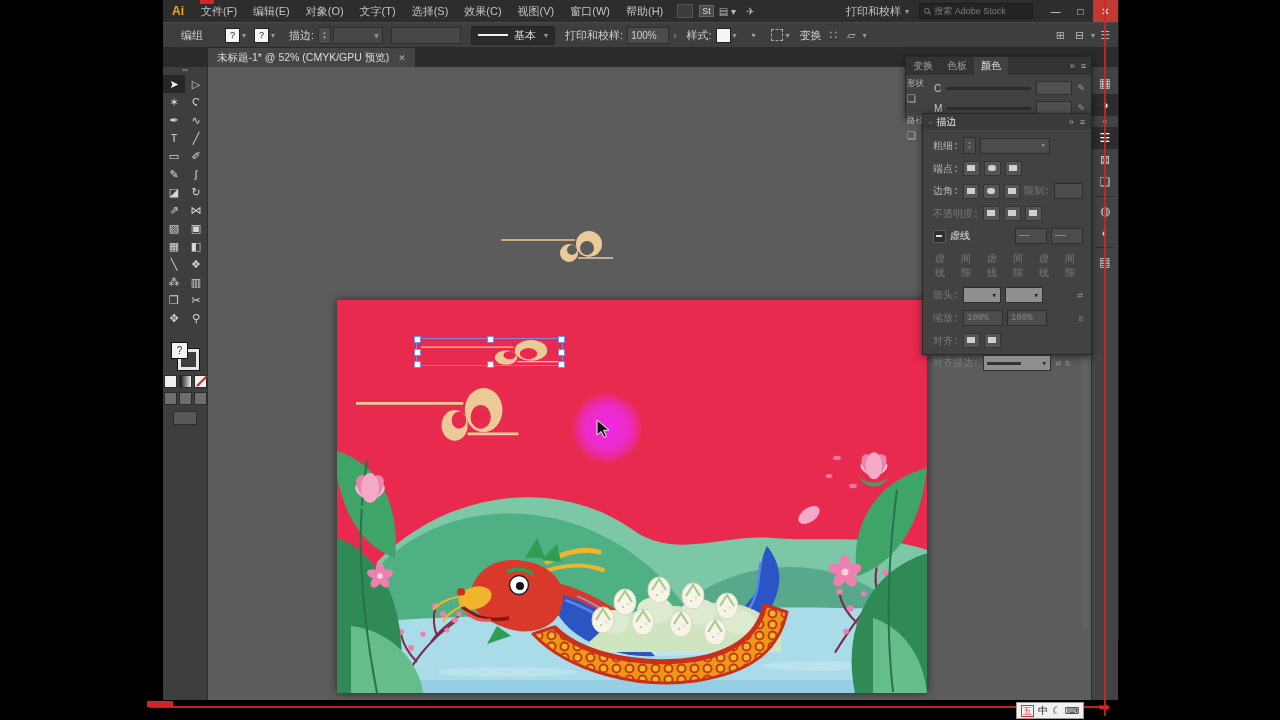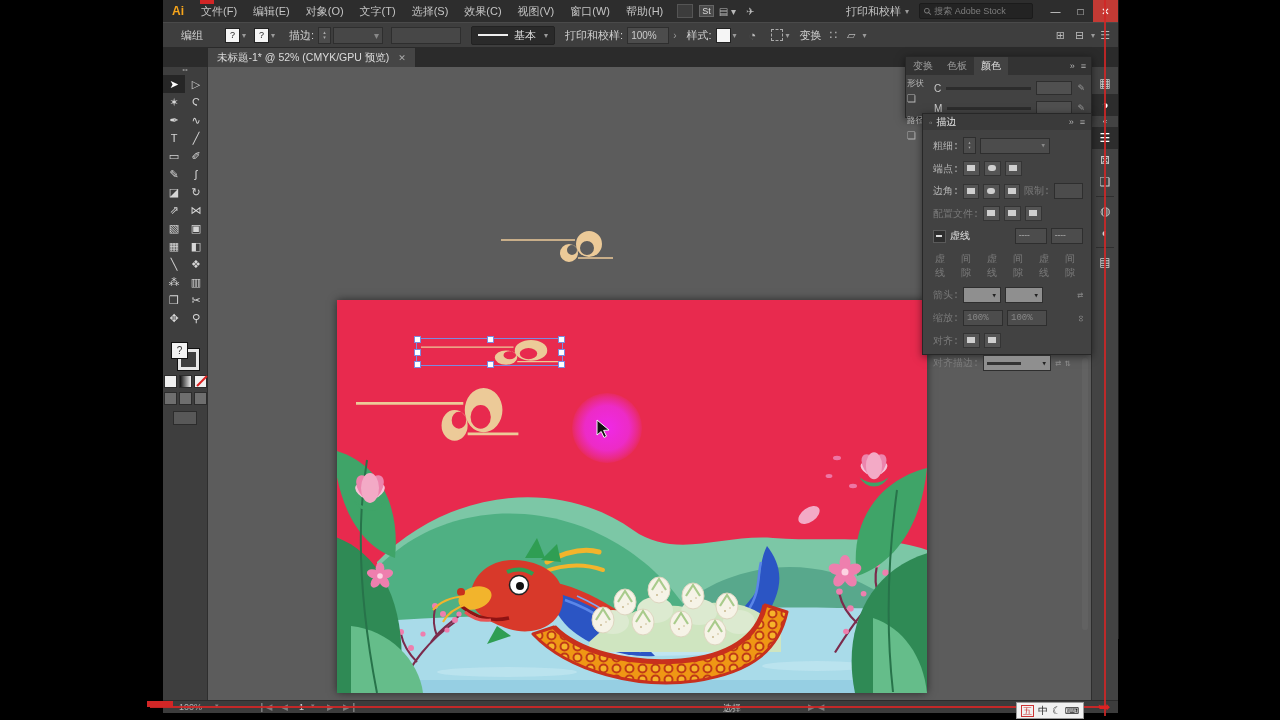--- a/index.html
+++ b/index.html
@@ -548,21 +548,21 @@
       <span class="sp-btn">
           <i style="border-radius:3px"></i>
         </span>
       <span class="sp-btn">
           <i></i>
         </span>
       <span class="dimlbl">限制:</span>
       <span class="sp-field" style="width:22px"></span>
     </div>
     <div class="sp-row">
-      <span class="dimlbl">配置文件:</span>
+      <span class="dimlbl">不透明度:</span>
       <span class="sp-btn">
           <i></i>
         </span>
       <span class="sp-btn">
           <i></i>
         </span>
       <span class="sp-btn">
           <i></i>
         </span>
     </div>
@@ -611,32 +611,20 @@
           <span style="width:34px;height:3px;background:#333;display:inline-block"></span>
           <span>▾</span>
         </span>
       <span style="color:#8a8a8a">⇄</span>
       <span style="color:#8a8a8a">⇅</span>
     </div>
   </div>
 
   <div id="panel-scrollbar"></div>
 
-  <div id="statusbar">
-    <span style="left:16px">100%</span>
-    <span style="left:52px;font-size:7px" class="sb-dim">▾</span>
-    <span style="left:95px" class="sb-dim">❙◀</span>
-    <span style="left:118px" class="sb-dim">◀</span>
-    <span style="left:136px;color:#d5d5d5">1</span>
-    <span style="left:148px;font-size:7px" class="sb-dim">▾</span>
-    <span style="left:164px" class="sb-dim">▶</span>
-    <span style="left:180px" class="sb-dim">▶❙</span>
-    <span style="left:560px;color:#c5c5c5">选择</span>
-    <span style="left:645px" class="sb-dim">▶ ◀</span>
-  </div>
 </div>
 
 <div class="rec" style="left:200px;top:0;width:14px;height:4px"></div>
 <div class="rec" style="left:1104px;top:0;width:2px;height:716px;opacity:.85"></div>
 <div class="rec" style="left:150px;top:706px;width:956px;height:2px;opacity:.9"></div>
 <div class="rec" style="left:147px;top:701px;width:26px;height:6px"></div>
 <span id="rec-pen">➥</span>
 
 <div id="ime-bar">
   <span class="boxed">五</span>

